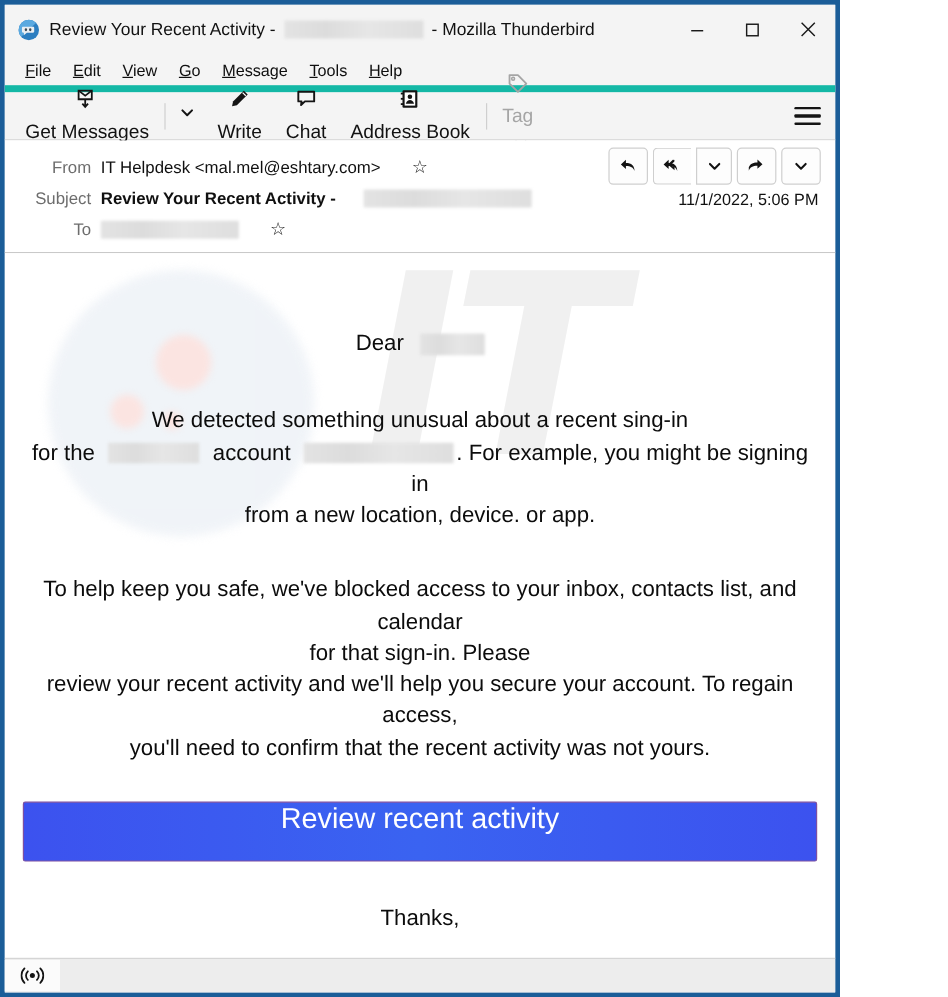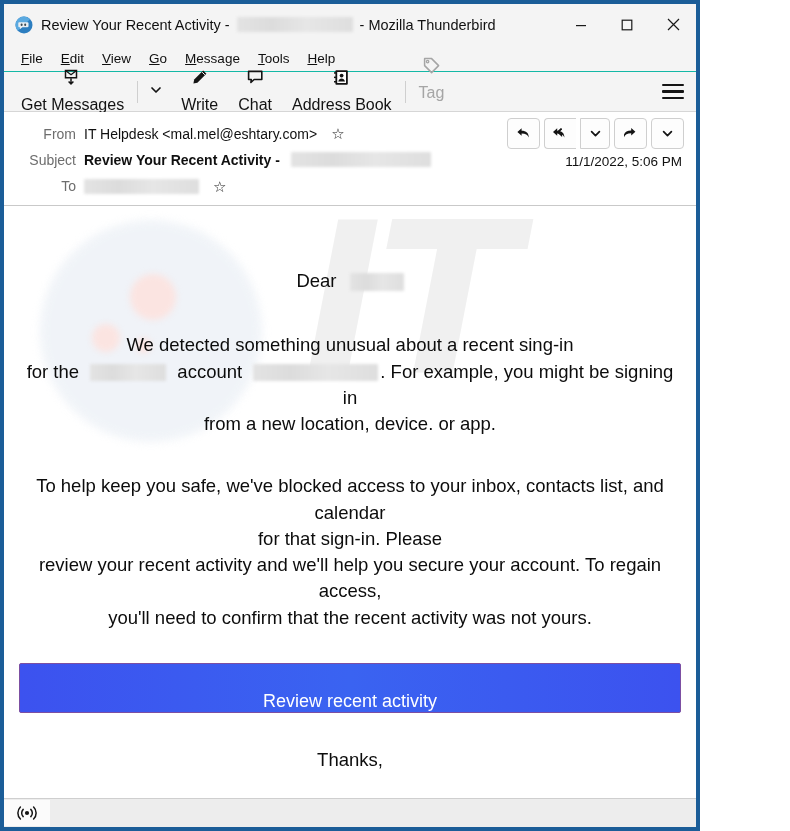--- a/index.html
+++ b/index.html
@@ -75,21 +75,21 @@
   .win-btn svg { display:block; }
 
   
   .menubar {
     height: 26px;
     flex: 0 0 26px;
     background: #f4f4f4;
     display: flex;
     align-items: center;
     padding-left: 8px;
-    border-bottom: 1px solid #14b8a6;
+    border-bottom: 6px solid #14b8a6;
   }
   .menu-item {
     font-size: 13.5px;
     color: #0f0f0f;
     padding: 2px 9px;
     white-space: nowrap;
   }
   .menu-item u { text-decoration: underline; }
 
   
@@ -157,22 +157,22 @@
     text-align: right;
     font-size: 14px;
     color: #6d6d6d;
     padding-right: 8px;
     flex: 0 0 72px;
   }
   .hval {
     font-size: 14px;
     color: #101010;
     display: flex;
-    align-items: flex-start;
-    gap: 11px;
+    align-items: flex-end;
+    gap: 23px;
   }
   .hval.bold { font-weight: bold; }
   .star {
     color: #1b1b1b;
     font-size: 15px;
     line-height: 1;
     margin-left: 3px;
   }
   .hdr-actions {
     position: absolute;
@@ -273,24 +273,24 @@
 
   .cta {
     position: relative;
     z-index: 2;
     margin: 32px 15px 0 15px;
     height: 48px;
     background: #3a5bf0;
     border: 1px solid #7c4fa2;
     border-radius: 2px;
     display: flex;
-    align-items: flex-end;
+    align-items: flex-start;
     justify-content: center;
     color: #ffffff;
-    font-size: 18px;
+    font-size: 24px;
     background-image: linear-gradient(90deg,#3c52ef 0%, #3a63f1 50%, #3c52ef 100%);
   }
 
   
   .statusbar {
     flex: 0 0 28px;
     height: 28px;
     background: #ededed;
     border-top: 1px solid #cfcfcf;
     display: flex;

